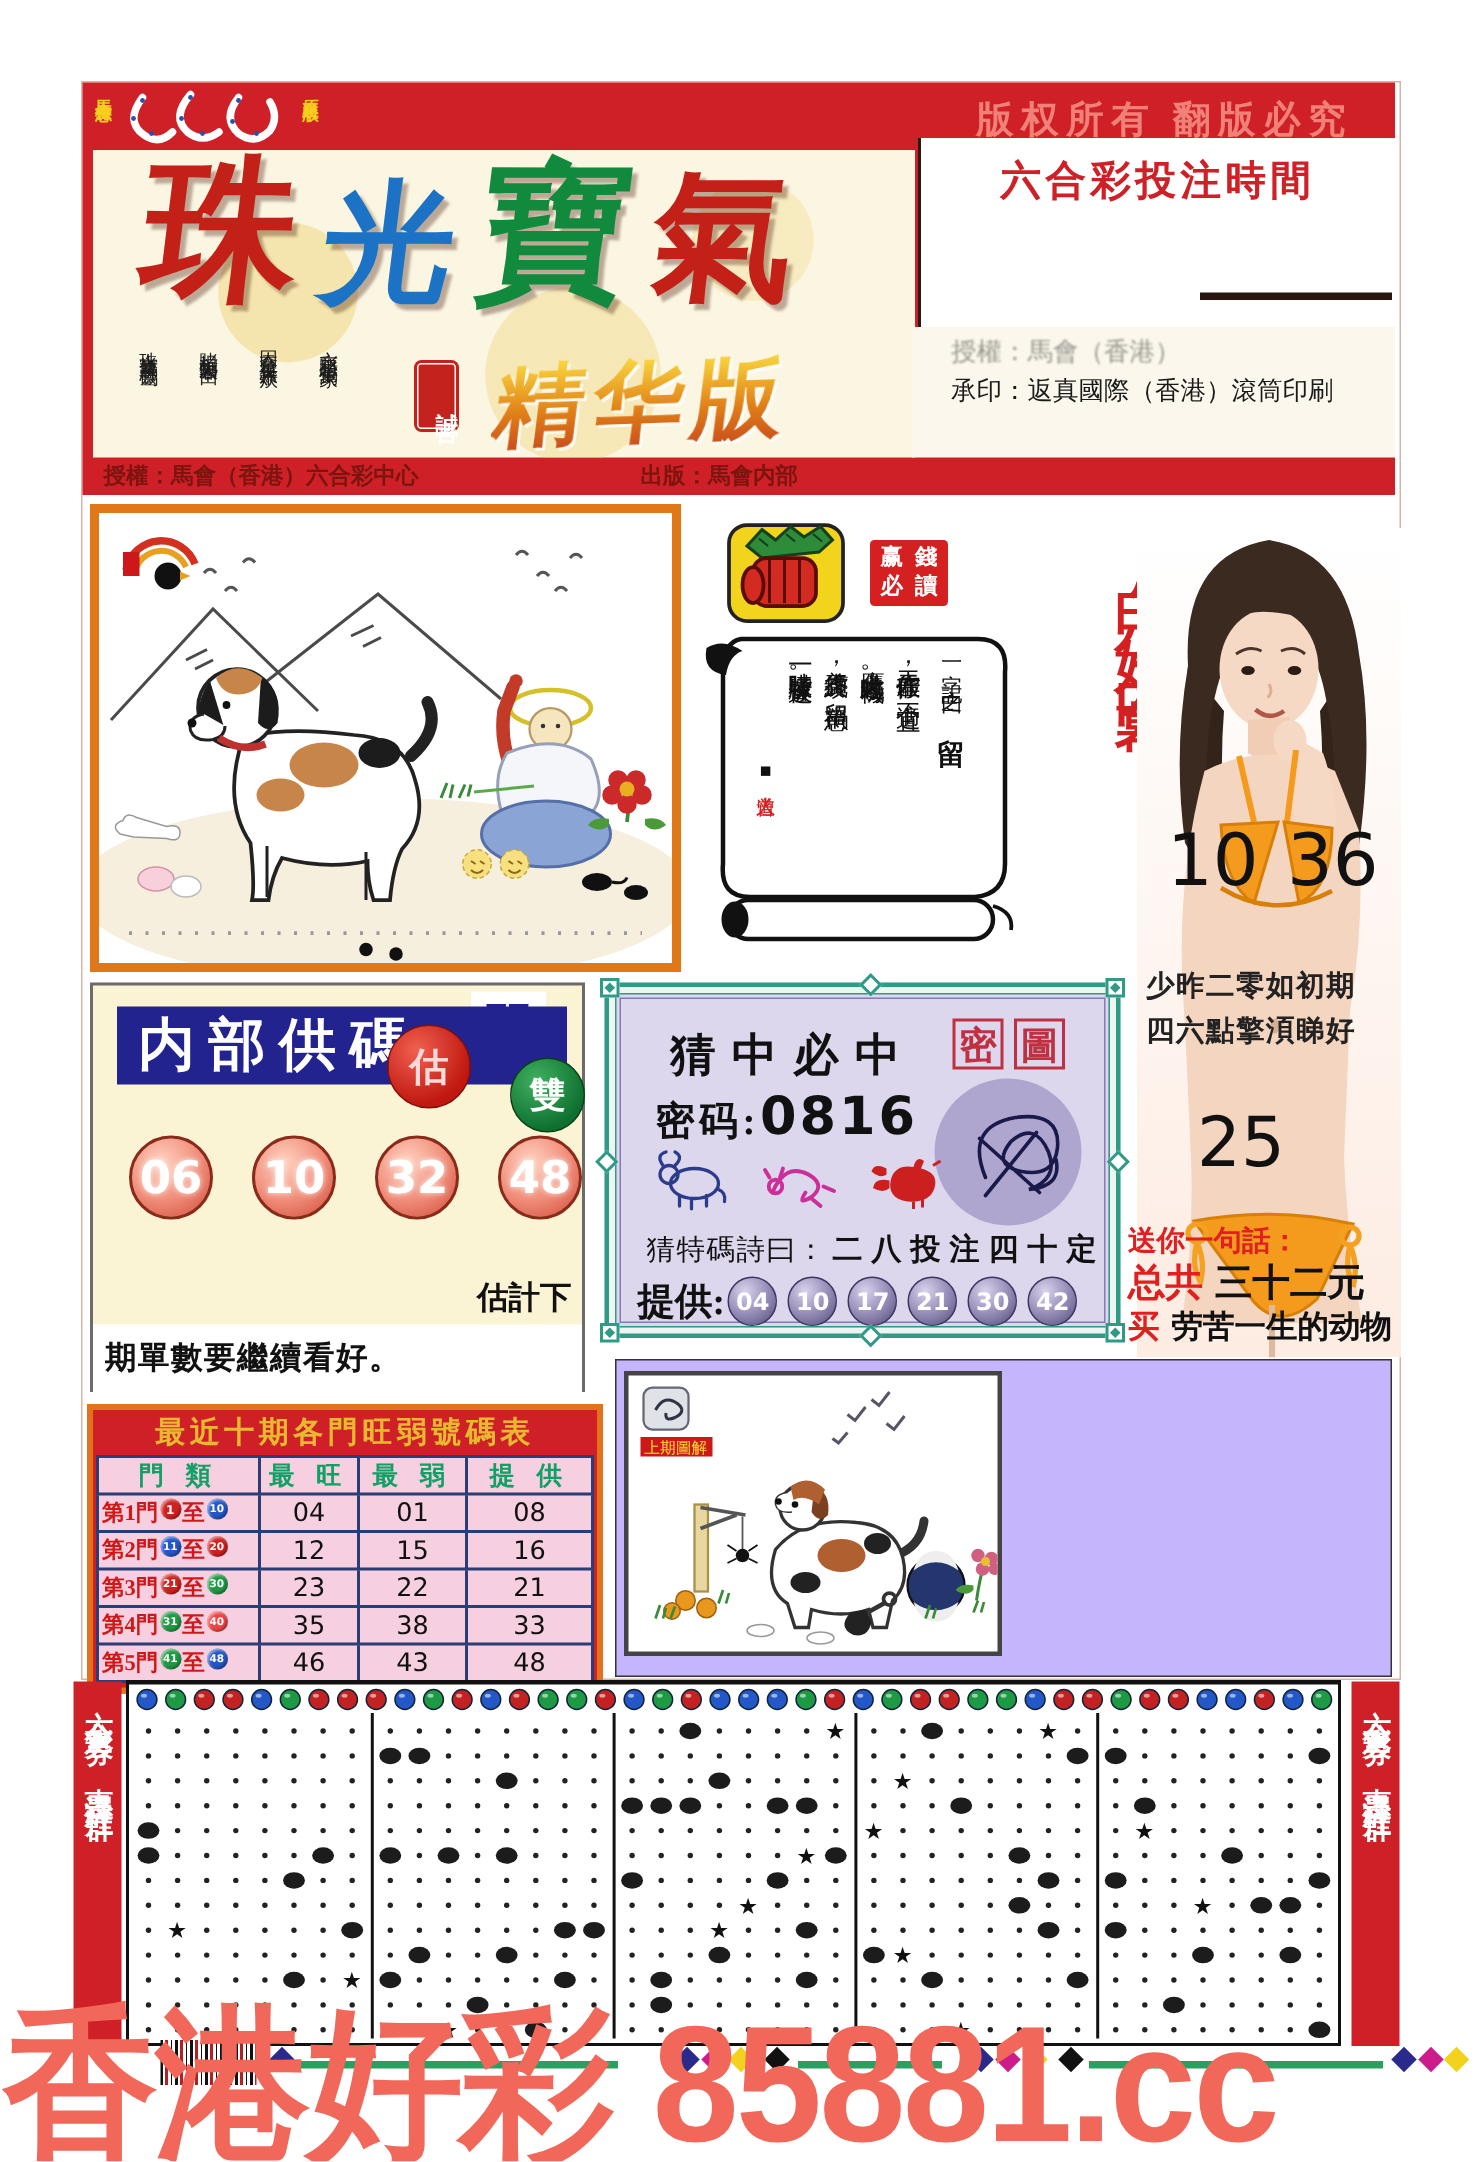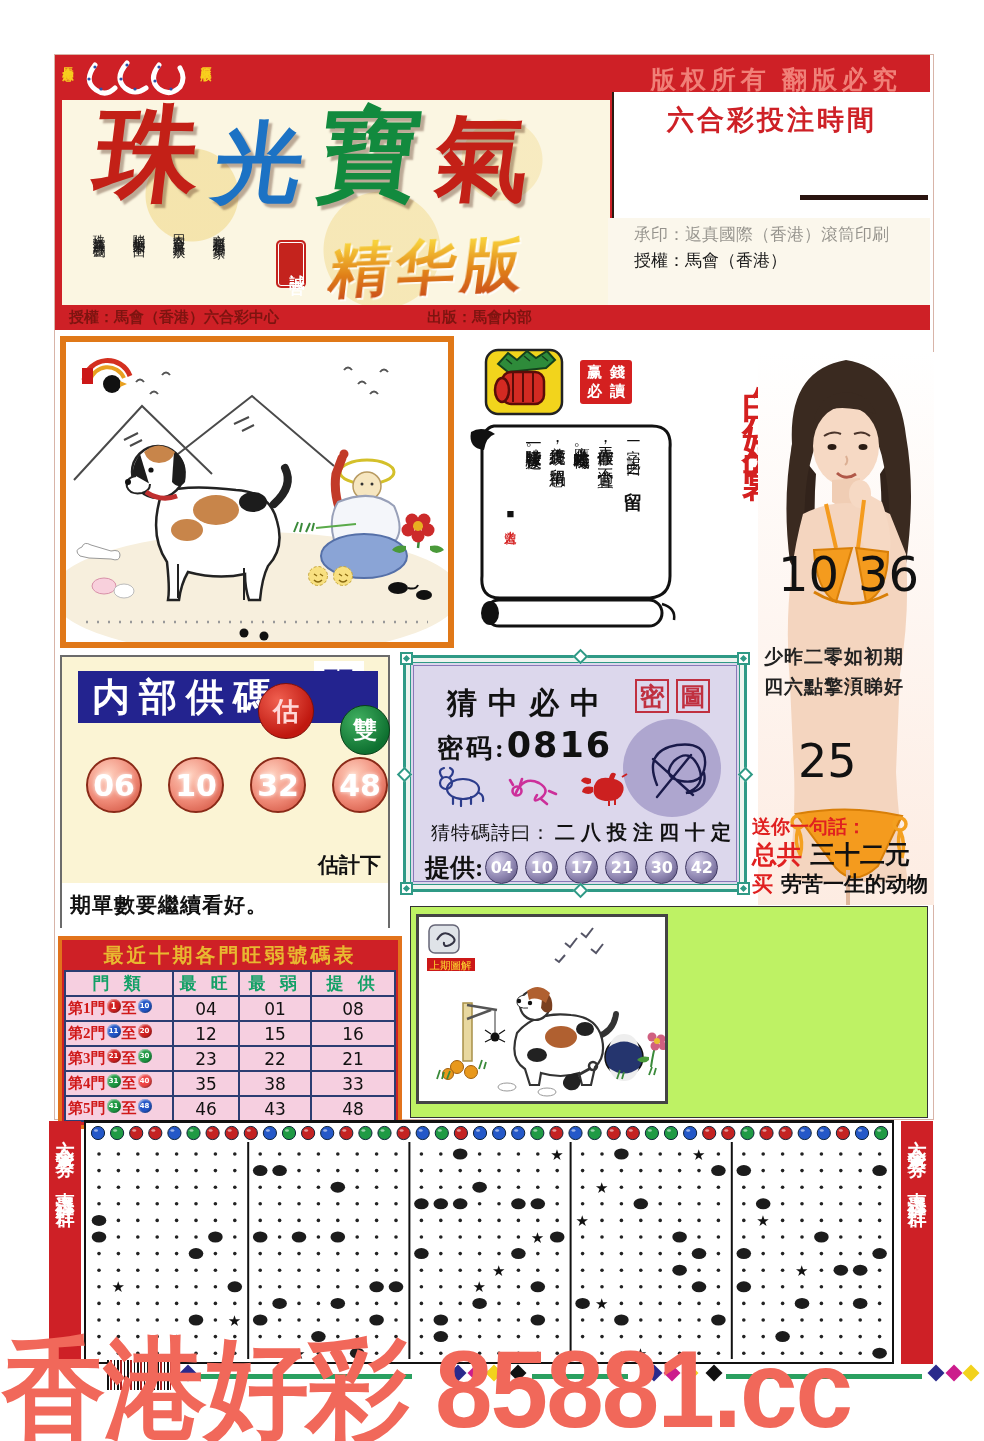--- a/index.html
+++ b/index.html
@@ -142,21 +142,21 @@
   table.hw{border-collapse:collapse;margin:0 auto;}
   table.hw td,table.hw th{border:2px solid #2b3d72;background:#f6cfe0;height:23px;padding:0;}
   table.hw th{color:#12a066;font-size:17px;font-weight:bold;letter-spacing:5px;font-family:"Liberation Serif",serif;}
   td.lbl{font-size:15px;font-weight:bold;color:#d01818;font-family:"Liberation Serif",serif;}
   td.lbl .cellwrap{display:flex;gap:1px;padding-left:2px;}
   .mini-ball{display:inline-flex;width:14px;height:14px;border-radius:50%;color:#fff;font-size:8px;font-weight:bold;
              align-items:center;justify-content:center;font-family:"DejaVu Sans",sans-serif;
              box-shadow:inset 1px 1px 2px rgba(255,255,255,.6),inset -1px -1px 2px rgba(0,0,0,.35);}
   td.val{font-size:17px;color:#111;text-align:center;font-family:"DejaVu Sans",sans-serif;}
   
-  .c2-container{left:410px;top:906px;width:518px;height:212px;background:#bef264;border:1.5px solid #333;box-sizing:border-box;}
+  .c2-container{left:410px;top:906px;width:518px;height:212px;background:#c4b5fd;border:1.5px solid #333;box-sizing:border-box;}
   .cartoon2{position:absolute;left:5px;top:7px;width:252px;height:190px;border:3px solid #444;box-sizing:border-box;background:#fff;}
   
   .band{width:32px;height:243px;background:#ce2026;top:1121px;display:flex;justify-content:center;z-index:1;}
   .band-l{left:49px;} .band-r{left:901px;}
   .band-text{writing-mode:vertical-rl;color:#fff;font-size:19px;font-weight:bold;letter-spacing:6px;
              font-family:"Liberation Serif",serif;padding-top:4px;}
   .matrix{left:84px;top:1120px;width:810px;height:244px;background:#fff;border:2px solid #111;border-top-width:3px;box-sizing:border-box;z-index:1;}
   .deco-layer{left:0;top:0;width:984px;height:1441px;z-index:2;pointer-events:none;}
   .barcode{position:absolute;top:1360px;height:30px;
            background:repeating-linear-gradient(90deg,#111 0 2px,#fff 2px 3px,#b22222 3px 5px,#fff 5px 7px,#111 7px 8px,#fff 8px 10px);}
@@ -211,22 +211,22 @@
         </div>
       <div class="seal">誠言</div>
       <div class="edition">精华版</div>
     </div>
 
     <div class="abs mh-white-box">
       <div class="betting-title">六合彩投注時間</div>
     </div>
     <div class="abs dark-dash"></div>
     <div class="abs mh-pub" id="pubLines">
+        <div class="pub-line">授權：馬會（香港）</div>
         <div class="pub-line">承印：返真國際（香港）滾筒印刷</div>
-        <div class="pub-line">授權：馬會（香港）</div>
       </div>
 
     <div class="abs mh-bottom">
       <div class="abs mh-bot-txt bl">授權：馬會（香港）六合彩中心</div>
       <div class="abs mh-bot-txt br">出版：馬會内部</div>
     </div>
   </div>
 
   <div class="abs cartoon1">
     <svg width="382" height="300" viewBox="0 0 382 300">

